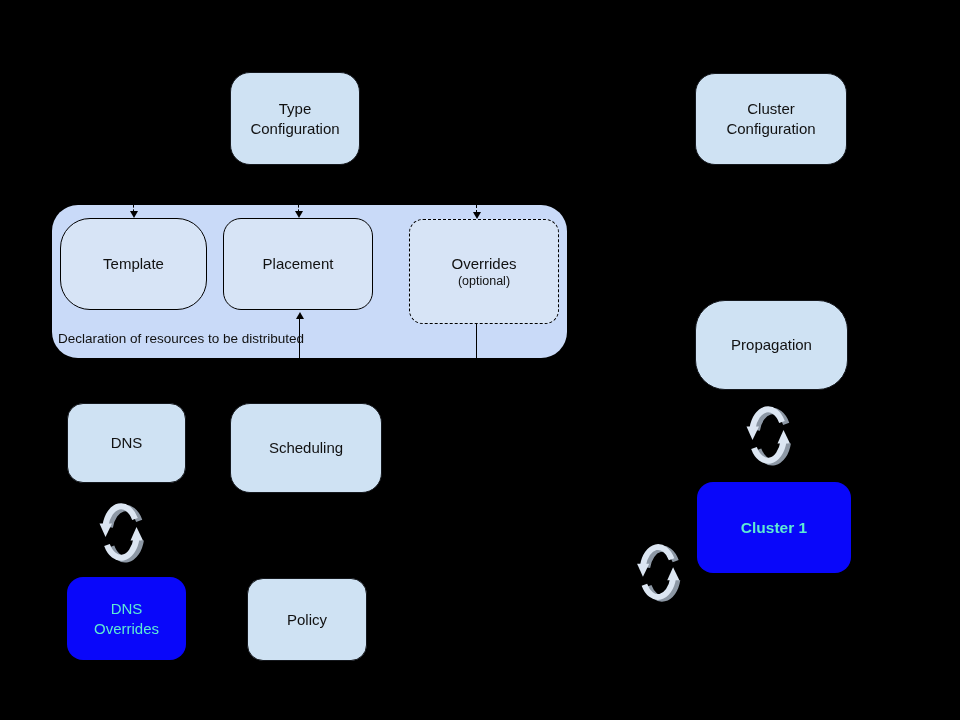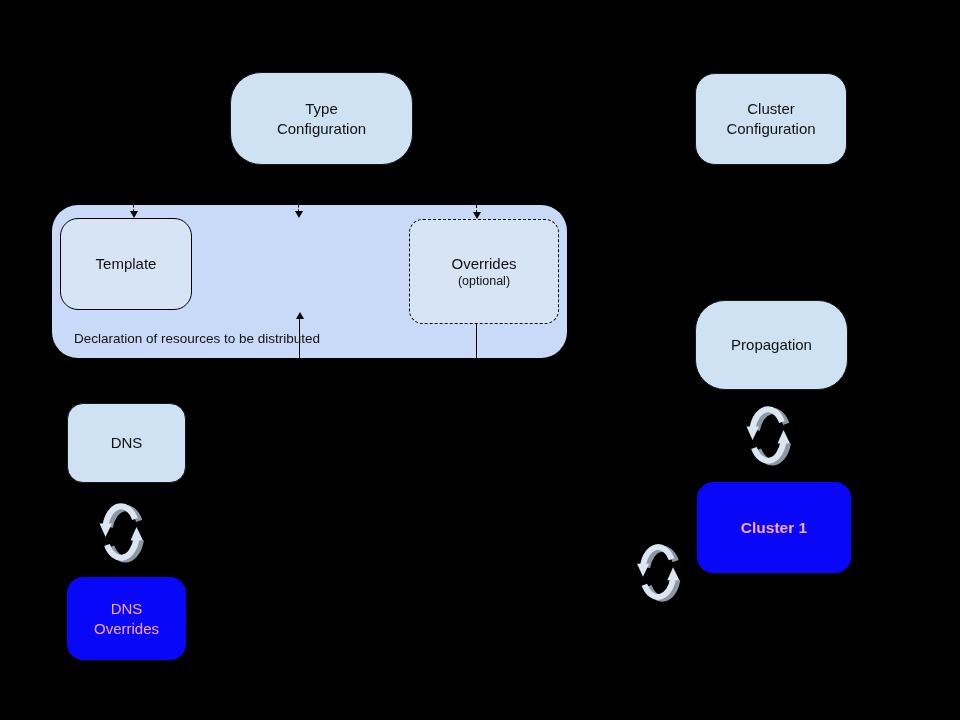--- a/index.html
+++ b/index.html
@@ -5,34 +5,34 @@
   html,body{margin:0;padding:0;background:#000;}
   .stage{
     position:relative;width:960px;height:720px;background:#000;overflow:hidden;
     font-family:"Liberation Sans", sans-serif;color:#111;
   }
   .box{
     position:absolute;display:flex;flex-direction:column;align-items:center;justify-content:center;
     text-align:center;font-size:15px;line-height:20px;box-sizing:border-box;
   }
   .light{background:#cfe2f3;border:1px solid #15181d;}
-  .blue{background:#0907fa;color:#f9a8d4;font-weight:bold;justify-content:center;}
+  .blue{background:#0907fa;color:#5eead4;font-weight:bold;justify-content:center;}
   .container{
     position:absolute;left:52px;top:205px;width:515px;height:153px;
     background:#c9daf8;border-radius:26px;
   }
   .inner{background:#d7e4f6;border:1px solid #000;}
-  #type-config{left:230px;top:72px;width:183px;height:93px;border-radius:31px;}
+  #type-config{left:230px;top:72px;width:130px;height:93px;border-radius:20px;}
   #cluster-config{left:695px;top:73px;width:152px;height:92px;border-radius:20px;}
-  #template{left:8px;top:13px;width:132px;height:92px;border-radius:18px;align-items:center;}
+  #template{left:8px;top:13px;width:147px;height:92px;border-radius:30px;align-items:center;}
   #placement{left:171px;top:13px;width:150px;height:92px;border-radius:18px;}
   #overrides{left:348px;top:14px;width:150px;height:105px;border-radius:14px;
              border:1.6px dashed #000;margin-left:9px;}
   #overrides .sub{font-size:12.5px;line-height:15px;}
-  .caption{position:absolute;left:22px;top:126px;font-size:13.5px;color:#111;white-space:nowrap;}
+  .caption{position:absolute;left:6px;top:126px;font-size:13.5px;color:#111;white-space:nowrap;}
   #dns{left:67px;top:403px;width:119px;height:80px;border-radius:16px;}
   #scheduling{left:230px;top:403px;width:152px;height:90px;border-radius:20px;}
   #dns-provider{left:67px;top:577px;width:119px;height:83px;border-radius:16px;font-weight:normal;}
   #policy{left:247px;top:578px;width:120px;height:83px;border-radius:16px;}
   #propagation{left:695px;top:300px;width:153px;height:90px;border-radius:30px;}
   #status{left:498px;top:525px;width:120px;height:84px;border-radius:16px;}
   #cluster-1{left:697px;top:482px;width:154px;height:91px;border-radius:16px;font-size:15.5px;}
   #cluster-n{left:697px;top:587px;width:154px;height:91px;border-radius:16px;font-size:15.5px;}
   .it{font-style:italic;}
   .ln{display:block;}
@@ -96,41 +96,50 @@
       <div class="solid-line" style="left:247px;top:114px;height:39px;"></div>
     </div>
     <div>
       <div class="head-up" style="left:420.5px;top:107px;"></div>
       <div class="solid-line" style="left:424px;top:114px;height:39px;"></div>
     </div>
 
     <div class="box inner" id="template">
       <span>Template</span>
     </div>
+    <div class="box inner" id="placement">
+      <span>Placement</span>
+    </div>
     <div class="box inner" id="overrides">
       <span class="ln">Overrides</span>
       <span class="ln sub">(optional)</span>
     </div>
 
     <div class="caption">Declaration of resources to be distributed</div>
   </div>
 
   <div class="box light" id="dns">
     <span>DNS</span>
   </div>
+  <div class="box light" id="scheduling">
+    <span>Scheduling</span>
+  </div>
 
   <div class="sync" id="sync-dns">
     <svg viewBox="0 0 50 72">
         <use href="#sync-glyph"></use>
       </svg>
   </div>
 
   <div class="box blue" id="dns-provider">
     <span class="ln">DNS</span>
     <span class="ln">Overrides</span>
+  </div>
+  <div class="box light" id="policy">
+    <span>Policy</span>
   </div>
 
   <div class="box light" id="propagation">
     <span>Propagation</span>
   </div>
 
   <div class="sync" id="sync-prop">
     <svg viewBox="0 0 50 72">
         <use href="#sync-glyph"></use>
       </svg>

